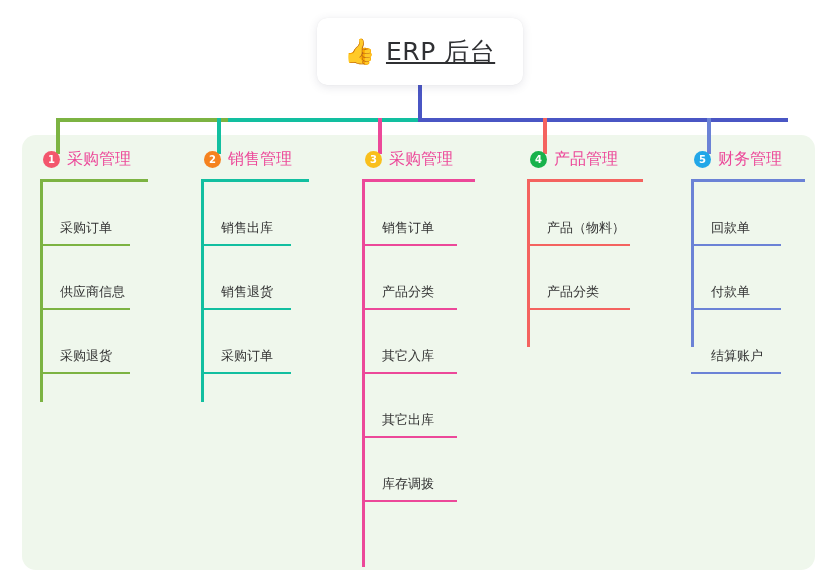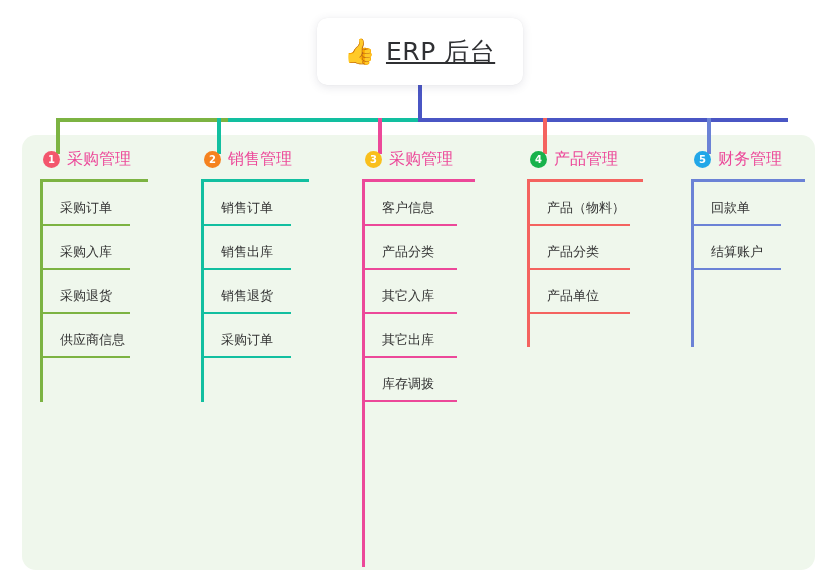--- a/index.html
+++ b/index.html
@@ -120,21 +120,21 @@
     margin-top: 0;
   }
   .spine {
     position: absolute;
     left: 0;
     top: 0;
     width: 3px;
   }
   .item {
     position: relative;
-    height: 44px;
+    height: 64px;
   }
   .item-label {
     position: absolute;
     left: 20px;
     bottom: 9px;
     font-size: 13px;
     color: #333333;
     white-space: nowrap;
   }
   .item-rule {
@@ -177,46 +177,38 @@
           <div class="col-title">采购管理</div>
         </div>
         <div class="head-rule" style="width: 108px; background: rgb(124, 179, 66);"></div>
         <div class="items">
           <div class="spine" style="height: 220px; background: rgb(124, 179, 66);"></div>
           <div class="item">
             <div class="item-label">采购订单</div>
             <div class="item-rule" style="width: 90px; background: rgb(124, 179, 66);"></div>
           </div>
           <div class="item">
-            <div class="item-label">采购入库</div>
+            <div class="item-label">供应商信息</div>
             <div class="item-rule" style="width: 90px; background: rgb(124, 179, 66);"></div>
           </div>
           <div class="item">
             <div class="item-label">采购退货</div>
             <div class="item-rule" style="width: 90px; background: rgb(124, 179, 66);"></div>
           </div>
-          <div class="item">
-            <div class="item-label">供应商信息</div>
-            <div class="item-rule" style="width: 90px; background: rgb(124, 179, 66);"></div>
-          </div>
         </div>
       </div>
       <div class="column" style="left: 201px;">
         <div class="col-head">
           <div class="badge" style="background: rgb(245, 130, 31);">2</div>
           <div class="col-title">销售管理</div>
         </div>
         <div class="head-rule" style="width: 108px; background: rgb(18, 191, 160);"></div>
         <div class="items">
           <div class="spine" style="height: 220px; background: rgb(18, 191, 160);"></div>
           <div class="item">
-            <div class="item-label">销售订单</div>
-            <div class="item-rule" style="width: 90px; background: rgb(18, 191, 160);"></div>
-          </div>
-          <div class="item">
             <div class="item-label">销售出库</div>
             <div class="item-rule" style="width: 90px; background: rgb(18, 191, 160);"></div>
           </div>
           <div class="item">
             <div class="item-label">销售退货</div>
             <div class="item-rule" style="width: 90px; background: rgb(18, 191, 160);"></div>
           </div>
           <div class="item">
             <div class="item-label">采购订单</div>
             <div class="item-rule" style="width: 90px; background: rgb(18, 191, 160);"></div>
@@ -225,21 +217,21 @@
       </div>
       <div class="column" style="left: 362px;">
         <div class="col-head">
           <div class="badge" style="background: rgb(249, 191, 28);">3</div>
           <div class="col-title">采购管理</div>
         </div>
         <div class="head-rule" style="width: 113px; background: rgb(236, 72, 153);"></div>
         <div class="items">
           <div class="spine" style="height: 385px; background: rgb(236, 72, 153);"></div>
           <div class="item">
-            <div class="item-label">客户信息</div>
+            <div class="item-label">销售订单</div>
             <div class="item-rule" style="width: 95px; background: rgb(236, 72, 153);"></div>
           </div>
           <div class="item">
             <div class="item-label">产品分类</div>
             <div class="item-rule" style="width: 95px; background: rgb(236, 72, 153);"></div>
           </div>
           <div class="item">
             <div class="item-label">其它入库</div>
             <div class="item-rule" style="width: 95px; background: rgb(236, 72, 153);"></div>
           </div>
@@ -262,39 +254,39 @@
         <div class="items">
           <div class="spine" style="height: 165px; background: rgb(244, 99, 95);"></div>
           <div class="item">
             <div class="item-label">产品（物料）</div>
             <div class="item-rule" style="width: 103px; background: rgb(244, 99, 95);"></div>
           </div>
           <div class="item">
             <div class="item-label">产品分类</div>
             <div class="item-rule" style="width: 103px; background: rgb(244, 99, 95);"></div>
           </div>
-          <div class="item">
-            <div class="item-label">产品单位</div>
-            <div class="item-rule" style="width: 103px; background: rgb(244, 99, 95);"></div>
-          </div>
         </div>
       </div>
       <div class="column" style="left: 691px;">
         <div class="col-head">
           <div class="badge" style="background: rgb(34, 167, 232);">5</div>
           <div class="col-title">财务管理</div>
         </div>
         <div class="head-rule" style="width: 114px; background: rgb(107, 130, 214);"></div>
         <div class="items">
           <div class="spine" style="height: 165px; background: rgb(107, 130, 214);"></div>
           <div class="item">
             <div class="item-label">回款单</div>
             <div class="item-rule" style="width: 90px; background: rgb(107, 130, 214);"></div>
           </div>
           <div class="item">
+            <div class="item-label">付款单</div>
+            <div class="item-rule" style="width: 90px; background: rgb(107, 130, 214);"></div>
+          </div>
+          <div class="item">
             <div class="item-label">结算账户</div>
             <div class="item-rule" style="width: 90px; background: rgb(107, 130, 214);"></div>
           </div>
         </div>
       </div>
     </div>
 
 </div>
 
 </body></html>

